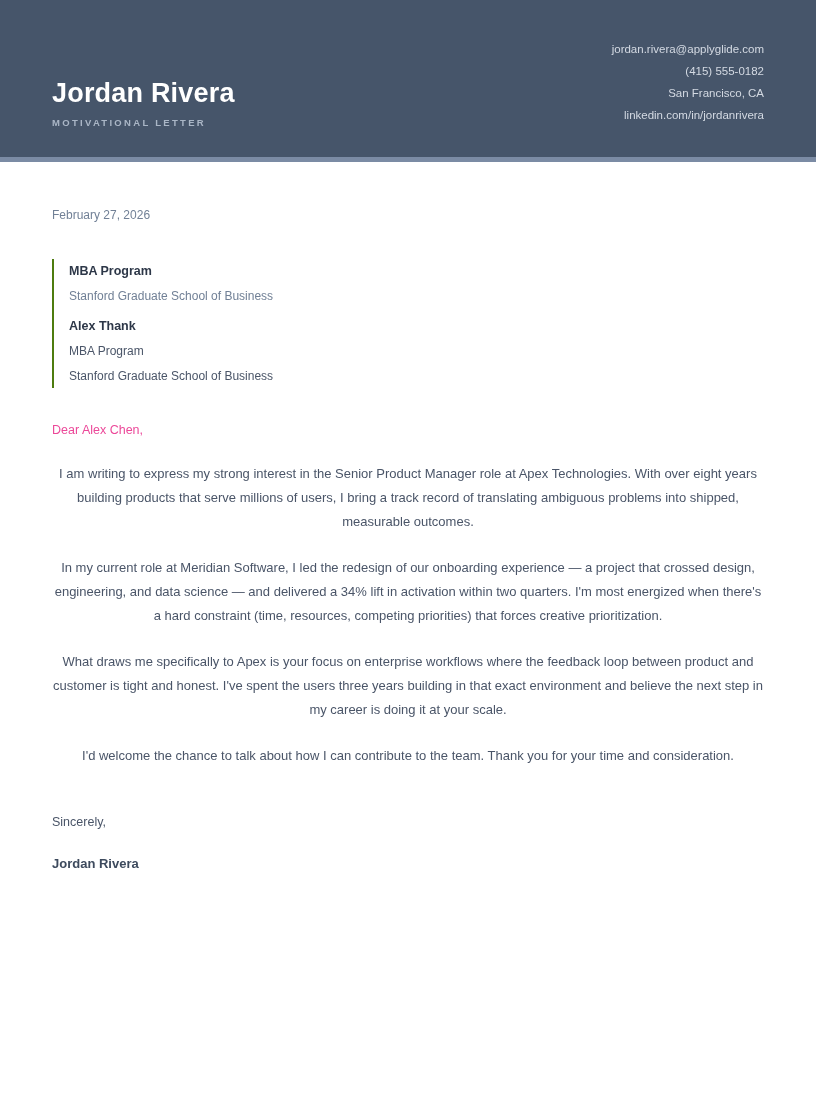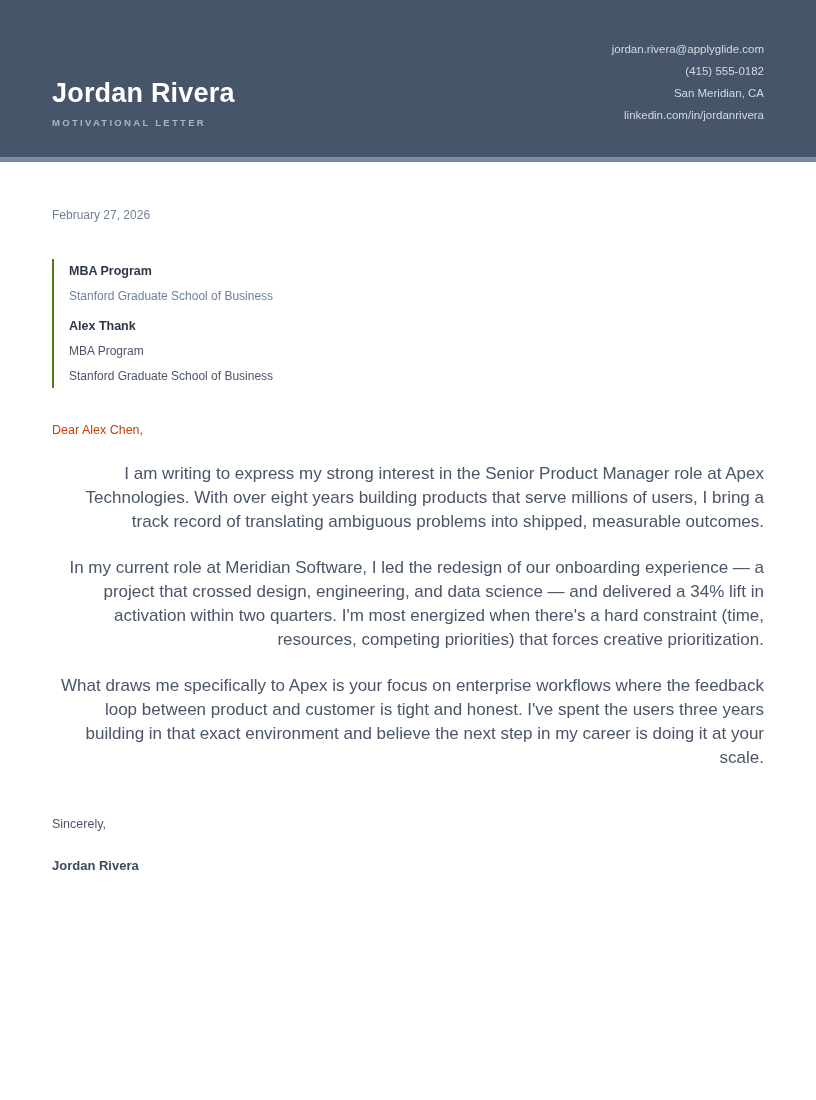--- a/index.html
+++ b/index.html
@@ -118,32 +118,32 @@
   }
   .recipient-detail {
     color: #4a5568;
     font-size: 12px;
     line-height: 1.55;
     margin-bottom: 6px;
   }
   .recipient-detail:last-child { margin-bottom: 0; }
 
   .salutation {
-    color: #c2410c;
+    color: #ec4899;
     font-size: 12.5px;
     line-height: 1.6;
     margin-top: 32px;
   }
 
   .letter-paragraph {
     color: #4a5568;
-    font-size: 17px;
+    font-size: 13px;
     line-height: 24px;
     margin-top: 22px;
-    text-align: right;
+    text-align: center;
   }
 
   .closing-phrase {
     color: #4a5568;
     font-size: 12.5px;
     line-height: 1.6;
     margin-top: 44px;
   }
   .signature-name {
     color: #3d4a5d;
@@ -162,21 +162,21 @@
     <div class="header-inner">
 
       <div class="identity">
         <div class="full-name">Jordan Rivera</div>
         <div class="doc-subtitle">MOTIVATIONAL LETTER</div>
       </div>
 
       <div class="contact-block">
         <div class="contact-line">jordan.rivera@applyglide.com</div>
         <div class="contact-line">(415) 555-0182</div>
-        <div class="contact-line">San Meridian, CA</div>
+        <div class="contact-line">San Francisco, CA</div>
         <div class="contact-line">linkedin.com/in/jordanrivera</div>
       </div>
 
     </div>
   </div>
 
   <div class="accent-bar"></div>
 
   <div class="letter-body">
 
@@ -188,19 +188,20 @@
       <div class="recipient-name">Alex Thank</div>
       <div class="recipient-detail">MBA Program</div>
       <div class="recipient-detail">Stanford Graduate School of Business</div>
     </div>
 
     <div class="salutation">Dear Alex Chen,</div>
 
     <p class="letter-paragraph">I am writing to express my strong interest in the Senior Product Manager role at Apex Technologies. With over eight years building products that serve millions of users, I bring a track record of translating ambiguous problems into shipped, measurable outcomes.</p>
     <p class="letter-paragraph">In my current role at Meridian Software, I led the redesign of our onboarding experience — a project that crossed design, engineering, and data science — and delivered a 34% lift in activation within two quarters. I'm most energized when there's a hard constraint (time, resources, competing priorities) that forces creative prioritization.</p>
     <p class="letter-paragraph">What draws me specifically to Apex is your focus on enterprise workflows where the feedback loop between product and customer is tight and honest. I've spent the users three years building in that exact environment and believe the next step in my career is doing it at your scale.</p>
+    <p class="letter-paragraph">I'd welcome the chance to talk about how I can contribute to the team. Thank you for your time and consideration.</p>
 
     <div class="closing-phrase">Sincerely,</div>
     <div class="signature-name">Jordan Rivera</div>
 
   </div>
 
 </div>
 
 </body></html>

